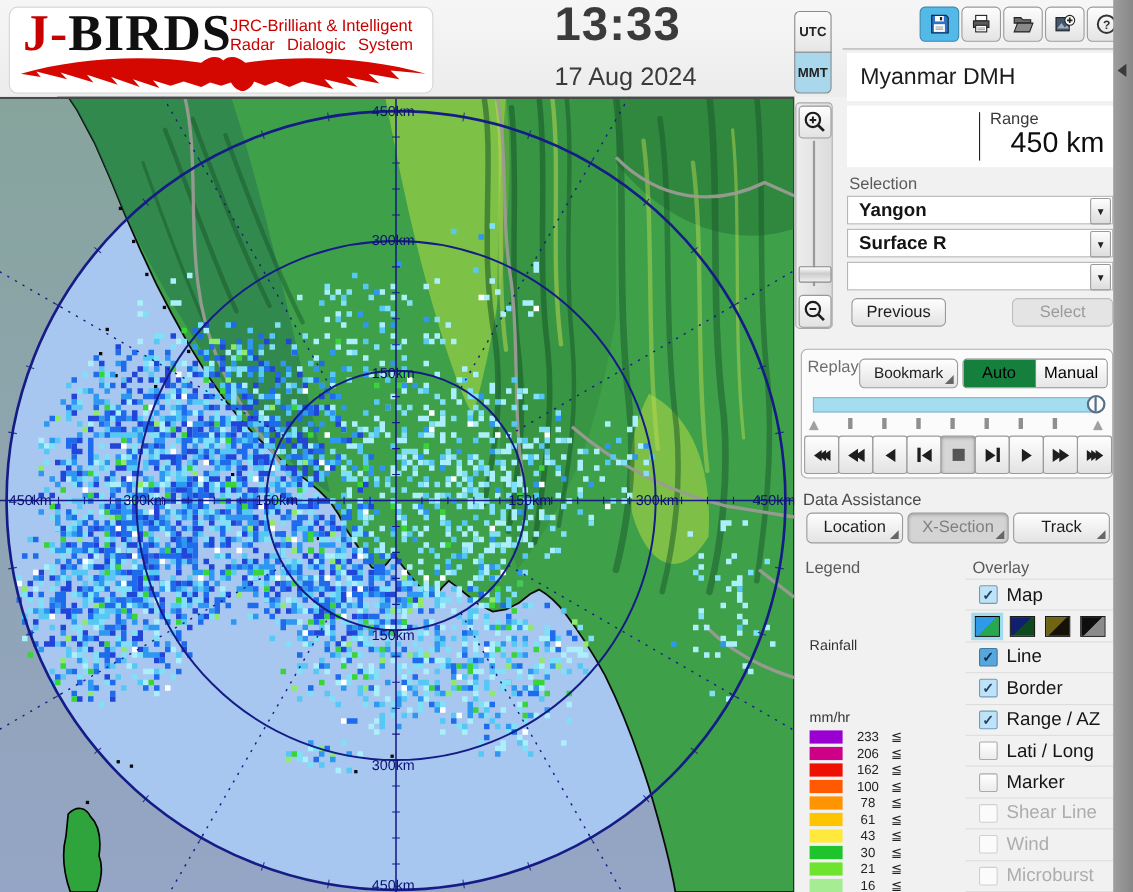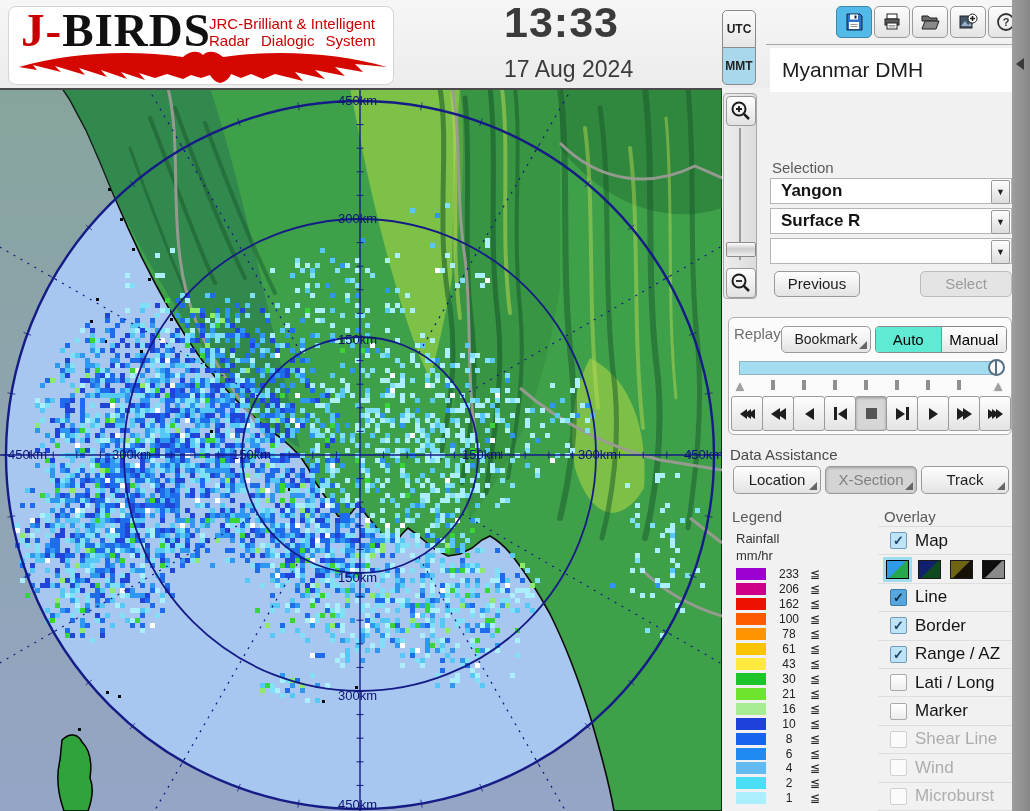--- a/index.html
+++ b/index.html
@@ -74,21 +74,21 @@
   .pbtn.pressed{background:#D6D6D6;box-shadow:inset 0 1px 3px rgba(0,0,0,.3);}
   .t-r{width:0;height:0;border-top:6px solid transparent;border-bottom:6px solid transparent;border-left:9px solid #1e1e1e;}
   .t-l{width:0;height:0;border-top:6px solid transparent;border-bottom:6px solid transparent;border-right:9px solid #1e1e1e;}
   .t-r.sm{border-top-width:5px;border-bottom-width:5px;border-left-width:7px;}
   .t-l.sm{border-top-width:5px;border-bottom-width:5px;border-right-width:7px;}
   .pbar{width:3px;height:13px;background:#1e1e1e;}
   .psq{width:11px;height:11px;background:#555;}
   .ov2{margin-left:-3px;} .ov1{margin-left:1px;}
   .da-lbl{left:730px;top:446px;font-size:15px;color:#4a4a4a;}
   
-  .lg-title{font-size:13px;color:#333;line-height:17px;}
+  .lg-title{font-size:13px;color:#333;line-height:17px;margin-top:48px;}
   .lrow{display:flex;align-items:center;height:14.93px;}
   .lsw{width:30px;height:12px;margin-right:6px;}
   .lval{width:34px;text-align:center;font-size:12px;color:#222;}
   .lop{margin-left:4px;font-size:12px;color:#222;}
   
   .ovlist{left:878px;top:526px;width:134px;border-top:1px solid #ddd;}
   .orow{display:flex;align-items:center;height:28.4px;border-bottom:1px solid #ddd;box-sizing:border-box;}
   .cb{width:17px;height:17px;margin:0 8px 0 12px;border:1px solid #aaa;border-radius:2px;background:linear-gradient(#fff,#ececec);
     font-size:13px;font-weight:bold;line-height:15px;text-align:center;cursor:pointer;box-sizing:border-box;}
   .cb.on{background:#BFE3F6;border-color:#6F9CBA;color:#23456B;}
@@ -289,20 +289,25 @@
     <div class="abs zhandle"></div>
     <div class="abs zbtn" style="top:174px">
       <svg width="22" height="22" viewBox="0 0 22 22">
         <circle cx="9" cy="9" r="6.5" fill="none" stroke="#1c1c1c" stroke-width="2"></circle>
         <path d="M13.8 13.8L19 19" stroke="#1c1c1c" stroke-width="2.5" fill="none"></path>
         <path d="M6 9h6" stroke="#1c1c1c" stroke-width="1.8" fill="none"></path>
       </svg>
     </div>
   </div>
 
+  <div class="abs range-box">
+    <div class="abs range-vline"></div>
+    <div class="abs range-lbl">Range</div>
+    <div class="abs range-val">450 km</div>
+  </div>
 
   <div class="abs sec-lbl" style="left:772px;top:159px">Selection</div>
 
   <div class="abs dd" style="top:178px">
     <span class="val">Yangon</span>
     <span class="ddbtn">▼</span>
   </div>
   <div class="abs dd" style="top:208px">
     <span class="val">Surface R</span>
     <span class="ddbtn">▼</span>
@@ -312,21 +317,21 @@
     <span class="ddbtn">▼</span>
   </div>
 
   <div class="abs btn" style="left:774px;top:271px;width:86px;height:26px;line-height:24px">Previous</div>
   <div class="abs btn disabled" style="left:920px;top:271px;width:92px;height:26px;line-height:24px">Select</div>
 
   <div class="abs replay-panel">
     <div class="abs replay-lbl">Replay</div>
     <div class="abs btn corner" style="left:52px;top:8px;width:90px;height:27px;line-height:25px;font-size:14px">Bookmark</div>
     <div class="abs" style="left:146px;top:8px;width:132px;height:27px;border:1px solid #8a8a8a;border-radius:4px;display:flex;overflow:hidden;box-sizing:border-box">
-      <div style="flex:1;background:#5eead4;text-align:center;line-height:25px;font-size:15px;border-right:1px solid #8a8a8a;cursor:pointer">Auto</div>
+      <div style="flex:1;background:#15803d;text-align:center;line-height:25px;font-size:15px;border-right:1px solid #8a8a8a;cursor:pointer">Auto</div>
       <div style="flex:1;background:linear-gradient(#fff,#e6e6e6);text-align:center;line-height:25px;font-size:15px;cursor:pointer">Manual</div>
     </div>
     <div class="abs slider">
       <div class="shandle"></div>
     </div>
     <div class="abs tickrow">
       <span class="tri" style="left:0">▲</span>
       <span class="tri" style="right:4px">▲</span>
     <span class="tick" style="left: 38px;"></span>
         <span class="tick" style="left: 69px;"></span>

